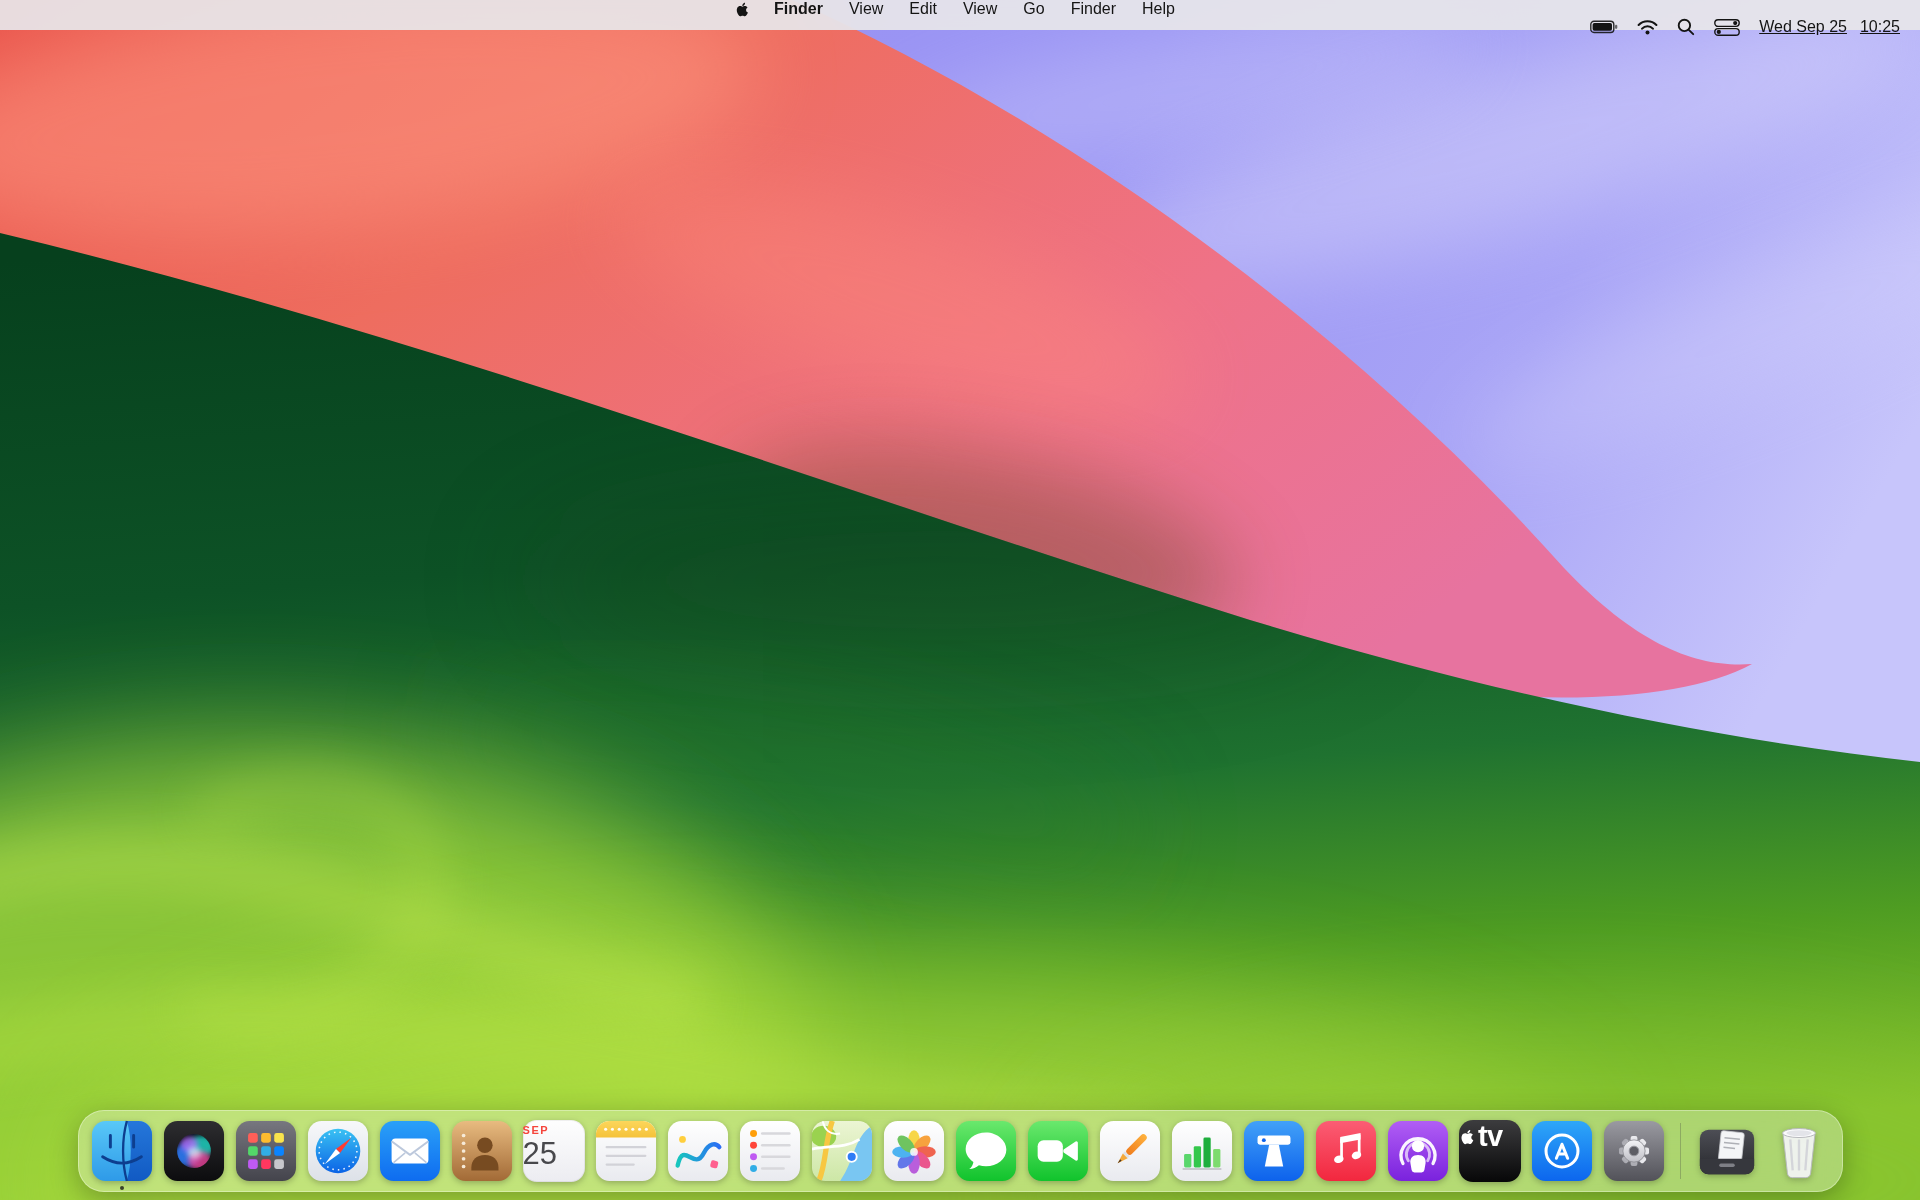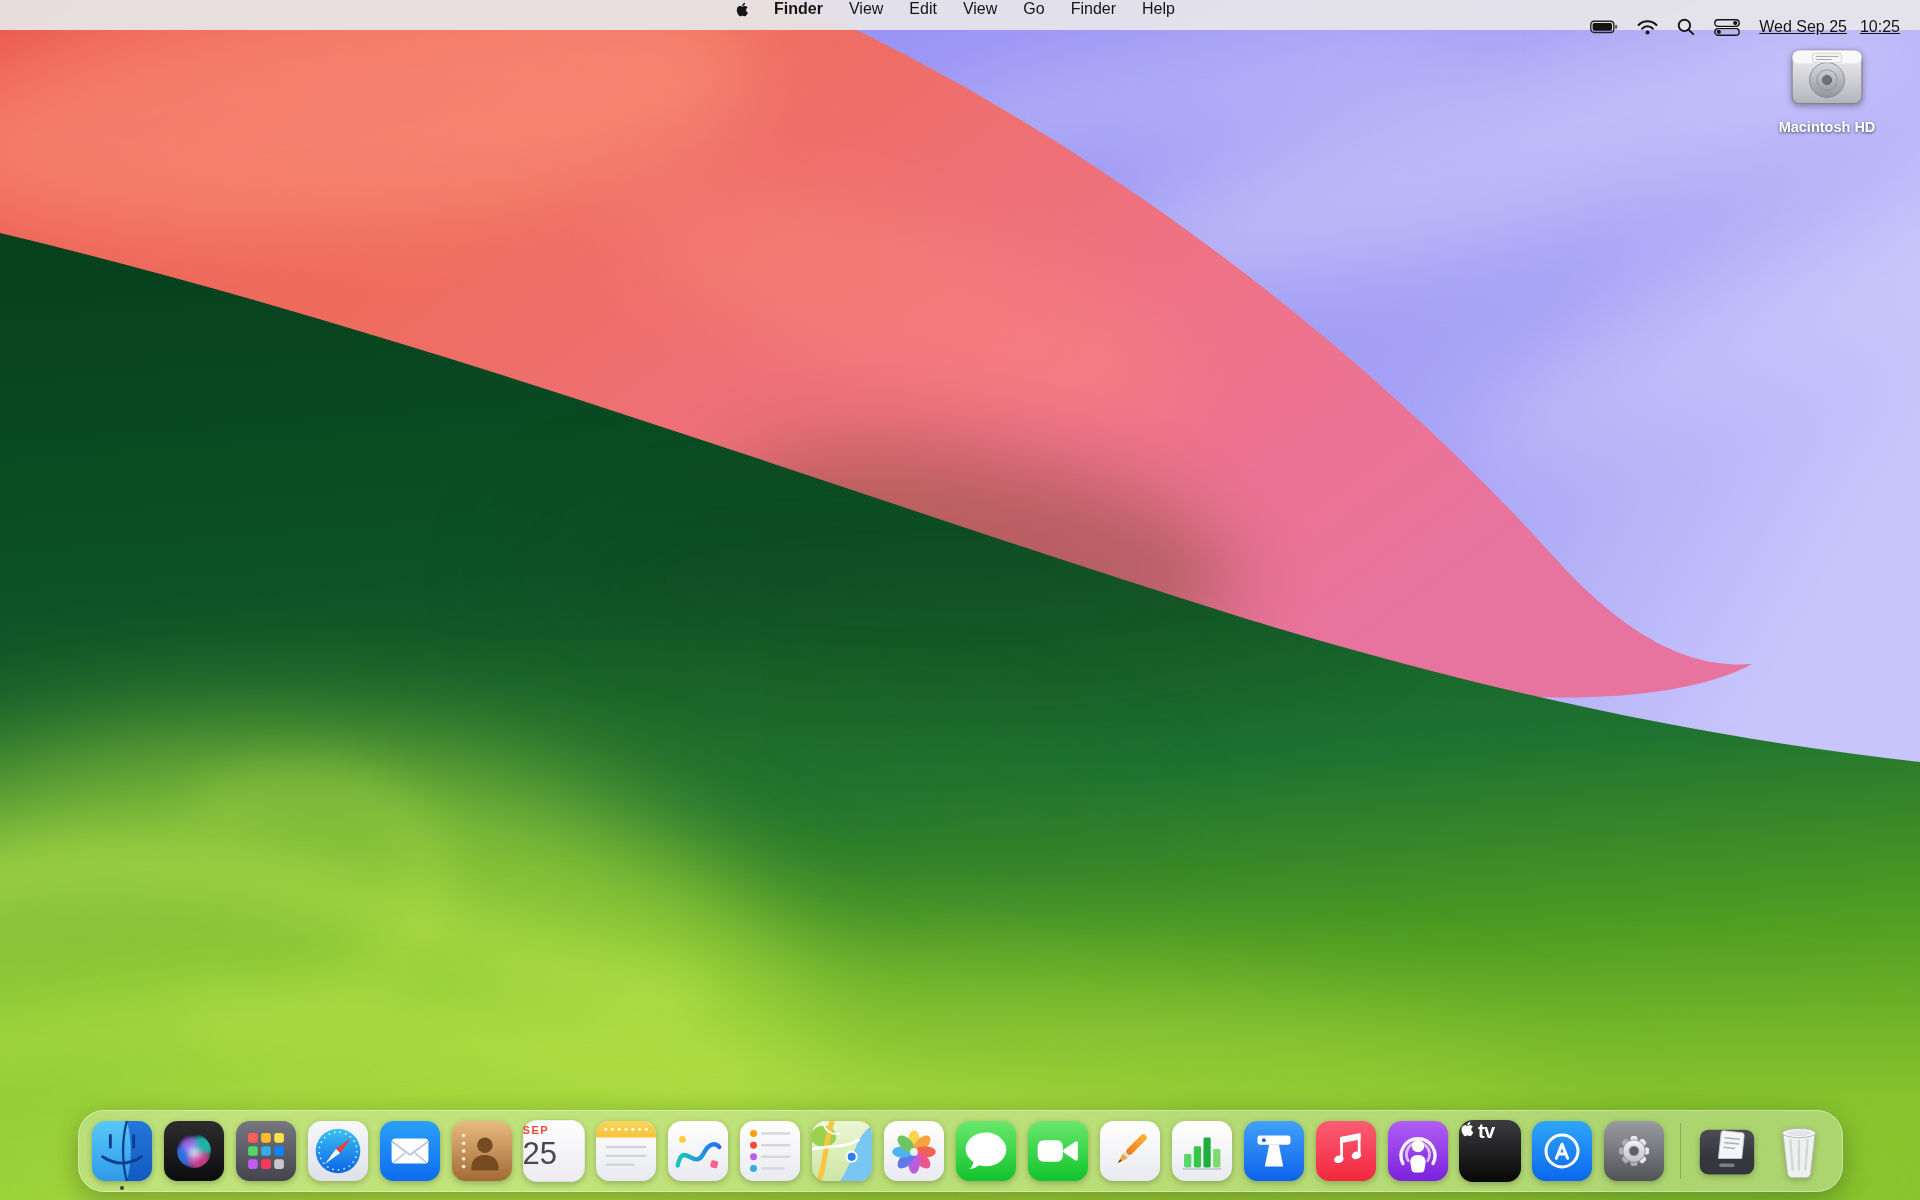--- a/index.html
+++ b/index.html
@@ -74,21 +74,21 @@
   }
   .cal-month { margin-top: 7px; font-size: 11px; font-weight: 700; letter-spacing: 1.6px; color: #f5453c; }
   .cal-day { font-size: 31px; font-weight: 300; color: #48484c; line-height: 1.0; margin-top: 1px; }
 
   
   .tv-bg {
     background: linear-gradient(#3c3c3e, #070708);
     display: flex; align-items: center; justify-content: center; gap: 3px; color: #fff;
   }
   .tv-bg svg { width: 15px; height: 18px; }
-  .tv-text { font-size: 20px; font-weight: 600; letter-spacing: -0.5px; }
+  .tv-text { font-size: 29px; font-weight: 600; letter-spacing: -0.5px; }
 </style>
 </head>
 <body>
 
 <svg style="position:absolute;width:0;height:0" aria-hidden="true">
   <defs>
     <filter id="b3" x="-50%" y="-50%" width="200%" height="200%">
         <feGaussianBlur stdDeviation="3"></feGaussianBlur>
       </filter>
     <filter id="b24" x="-60%" y="-60%" width="220%" height="220%">
@@ -303,32 +303,20 @@
           <circle cx="4.8" cy="12.9" r="2.1" fill="#141414"></circle>
         </svg>
       </span>
       <span class="mb-clock">
         <span>Wed Sep 25</span>
         <span>10:25</span>
       </span>
     </div>
   </div>
 
-  <div class="hd">
-    <svg viewBox="0 0 80 66">
-      <rect x="6" y="4" width="68" height="52" rx="7" fill="url(#hdBody)" stroke="#83848a" stroke-width="1"></rect>
-      <rect x="6" y="4" width="68" height="13" rx="7" fill="#fafafb" opacity="0.9"></rect>
-      <circle cx="40" cy="33" r="17" fill="url(#hdPlat)" stroke="#808187" stroke-width="0.8"></circle>
-      <circle cx="40" cy="33" r="10" fill="none" stroke="#8b8c92" stroke-width="0.8"></circle>
-      <circle cx="40" cy="33" r="4.5" fill="#6f7076" stroke="#5c5d63" stroke-width="0.8"></circle>
-      <rect x="26" y="7" width="28" height="9" rx="1.5" fill="#f6f6f8" stroke="#c2c3c8" stroke-width="0.6"></rect>
-      <path d="M29,10 H51 M29,13 H45" stroke="#9ea0a6" stroke-width="0.9"></path>
-    </svg>
-    <div class="hd-label">Macintosh HD</div>
-  </div>
 
   <div class="dock-wrap">
     <div class="dock">
 
       <div class="dock-item">
         <svg viewBox="0 0 64 64">
           <rect x="1" y="1" width="62" height="62" rx="14" fill="url(#fin1)"></rect>
           <path d="M37,1 H49 a14,14 0 0 1 14,14 V49 a14,14 0 0 1 -14,14 H37 C42.5,44 42.5,20 37,1 Z" fill="url(#fin2)"></path>
           <path d="M37,1 C31.8,20 31.8,44 37,63" stroke="#0d3e8f" stroke-width="2.4" fill="none"></path>
           <path d="M20,16 v12 M44,16 v12" stroke="#0d3e8f" stroke-width="3" stroke-linecap="round" fill="none"></path>

